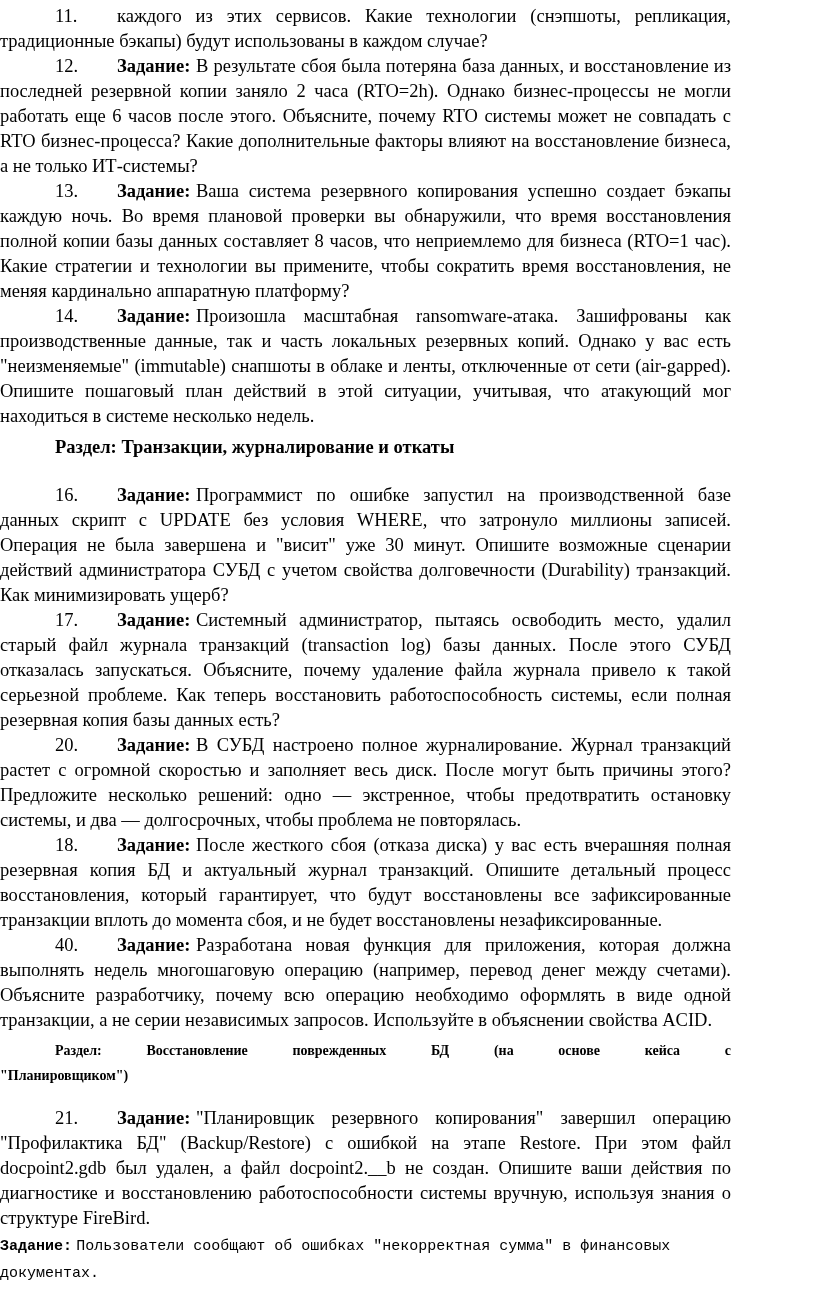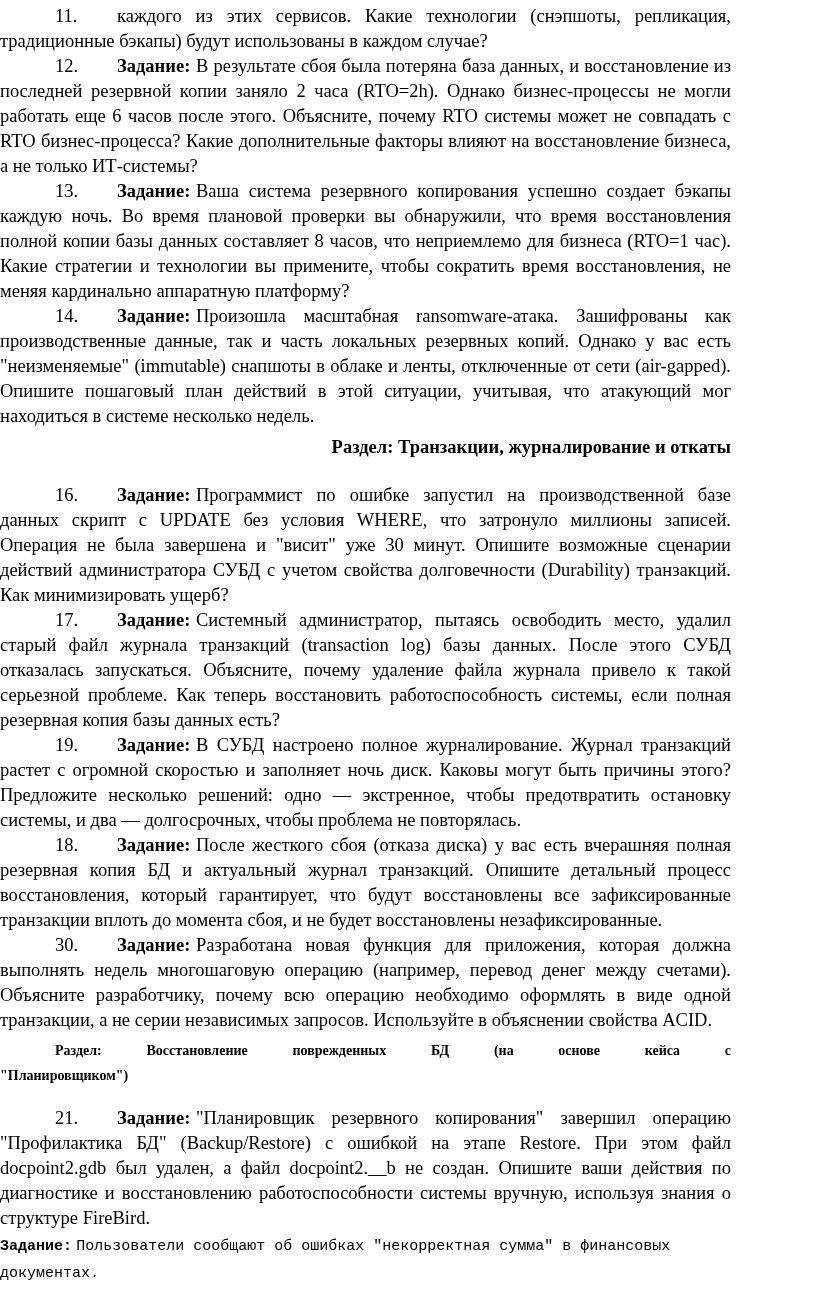--- a/index.html
+++ b/index.html
@@ -40,21 +40,21 @@
   }
   .lbl:empty { margin-right: 0; }
   
   .heading {
     font-family: "Liberation Serif", "DejaVu Serif", serif;
     font-size: 18.5px;
     line-height: 25px;
     font-weight: bold;
     margin: 6px 0 23px 0;
     text-indent: 55px;
-    text-align: right;
+    text-align: left;
   }
   .heading2 {
     font-family: "Liberation Serif", "DejaVu Serif", serif;
     font-size: 14px;
     line-height: 25px;
     font-weight: bold;
     margin: 5px 0 18px 0;
   }
   .heading2 .h2-line1 {
     text-align: justify;
@@ -86,25 +86,25 @@
   <p class="para"><span class="num">13.</span><b class="lbl">Задание:</b><span>Ваша система резервного копирования успешно создает бэкапы каждую ночь. Во время плановой проверки вы обнаружили, что время восстановления полной копии базы данных составляет 8 часов, что неприемлемо для бизнеса (RTO=1 час). Какие стратегии и технологии вы примените, чтобы сократить время восстановления, не меняя кардинально аппаратную платформу?</span></p>
 
   <p class="para"><span class="num">14.</span><b class="lbl">Задание:</b><span>Произошла масштабная ransomware-атака. Зашифрованы как производственные данные, так и часть локальных резервных копий. Однако у вас есть "неизменяемые" (immutable) снапшоты в облаке и ленты, отключенные от сети (air-gapped). Опишите пошаговый план действий в этой ситуации, учитывая, что атакующий мог находиться в системе несколько недель.</span></p>
 
   <h2 class="heading">Раздел: Транзакции, журналирование и откаты</h2>
 
   <p class="para"><span class="num">16.</span><b class="lbl">Задание:</b><span>Программист по ошибке запустил на производственной базе данных скрипт с UPDATE без условия WHERE, что затронуло миллионы записей. Операция не была завершена и "висит" уже 30 минут. Опишите возможные сценарии действий администратора СУБД с учетом свойства долговечности (Durability) транзакций. Как минимизировать ущерб?</span></p>
 
   <p class="para"><span class="num">17.</span><b class="lbl">Задание:</b><span>Системный администратор, пытаясь освободить место, удалил старый файл журнала транзакций (transaction log) базы данных. После этого СУБД отказалась запускаться. Объясните, почему удаление файла журнала привело к такой серьезной проблеме. Как теперь восстановить работоспособность системы, если полная резервная копия базы данных есть?</span></p>
 
-  <p class="para"><span class="num">19.</span><b class="lbl">Задание:</b><span>В СУБД настроено полное журналирование. Журнал транзакций растет с огромной скоростью и заполняет ночь диск. Каковы могут быть причины этого? Предложите несколько решений: одно — экстренное, чтобы предотвратить остановку системы, и два — долгосрочных, чтобы проблема не повторялась.</span></p>
+  <p class="para"><span class="num">20.</span><b class="lbl">Задание:</b><span>В СУБД настроено полное журналирование. Журнал транзакций растет с огромной скоростью и заполняет весь диск. После могут быть причины этого? Предложите несколько решений: одно — экстренное, чтобы предотвратить остановку системы, и два — долгосрочных, чтобы проблема не повторялась.</span></p>
 
   <p class="para"><span class="num">18.</span><b class="lbl">Задание:</b><span>После жесткого сбоя (отказа диска) у вас есть вчерашняя полная резервная копия БД и актуальный журнал транзакций. Опишите детальный процесс восстановления, который гарантирует, что будут восстановлены все зафиксированные транзакции вплоть до момента сбоя, и не будет восстановлены незафиксированные.</span></p>
 
-  <p class="para"><span class="num">30.</span><b class="lbl">Задание:</b><span>Разработана новая функция для приложения, которая должна выполнять недель многошаговую операцию (например, перевод денег между счетами). Объясните разработчику, почему всю операцию необходимо оформлять в виде одной транзакции, а не серии независимых запросов. Используйте в объяснении свойства ACID.</span></p>
+  <p class="para"><span class="num">40.</span><b class="lbl">Задание:</b><span>Разработана новая функция для приложения, которая должна выполнять недель многошаговую операцию (например, перевод денег между счетами). Объясните разработчику, почему всю операцию необходимо оформлять в виде одной транзакции, а не серии независимых запросов. Используйте в объяснении свойства ACID.</span></p>
 
   <div class="heading2">
     <div class="h2-line1">Раздел: Восстановление поврежденных БД (на основе кейса с</div>
     <div class="h2-line2">"Планировщиком")</div>
   </div>
 
   <p class="para"><span class="num">21.</span><b class="lbl">Задание:</b><span>"Планировщик резервного копирования" завершил операцию "Профилактика БД" (Backup/Restore) с ошибкой на этапе Restore. При этом файл docpoint2.gdb был удален, а файл docpoint2.__b не создан. Опишите ваши действия по диагностике и восстановлению работоспособности системы вручную, используя знания о структуре FireBird.</span></p>
 
   <div class="sans-note">
     <div><b class="lbl">Задание:</b><span>Пользователи сообщают об ошибках "некорректная сумма" в финансовых документах.</span></div>

